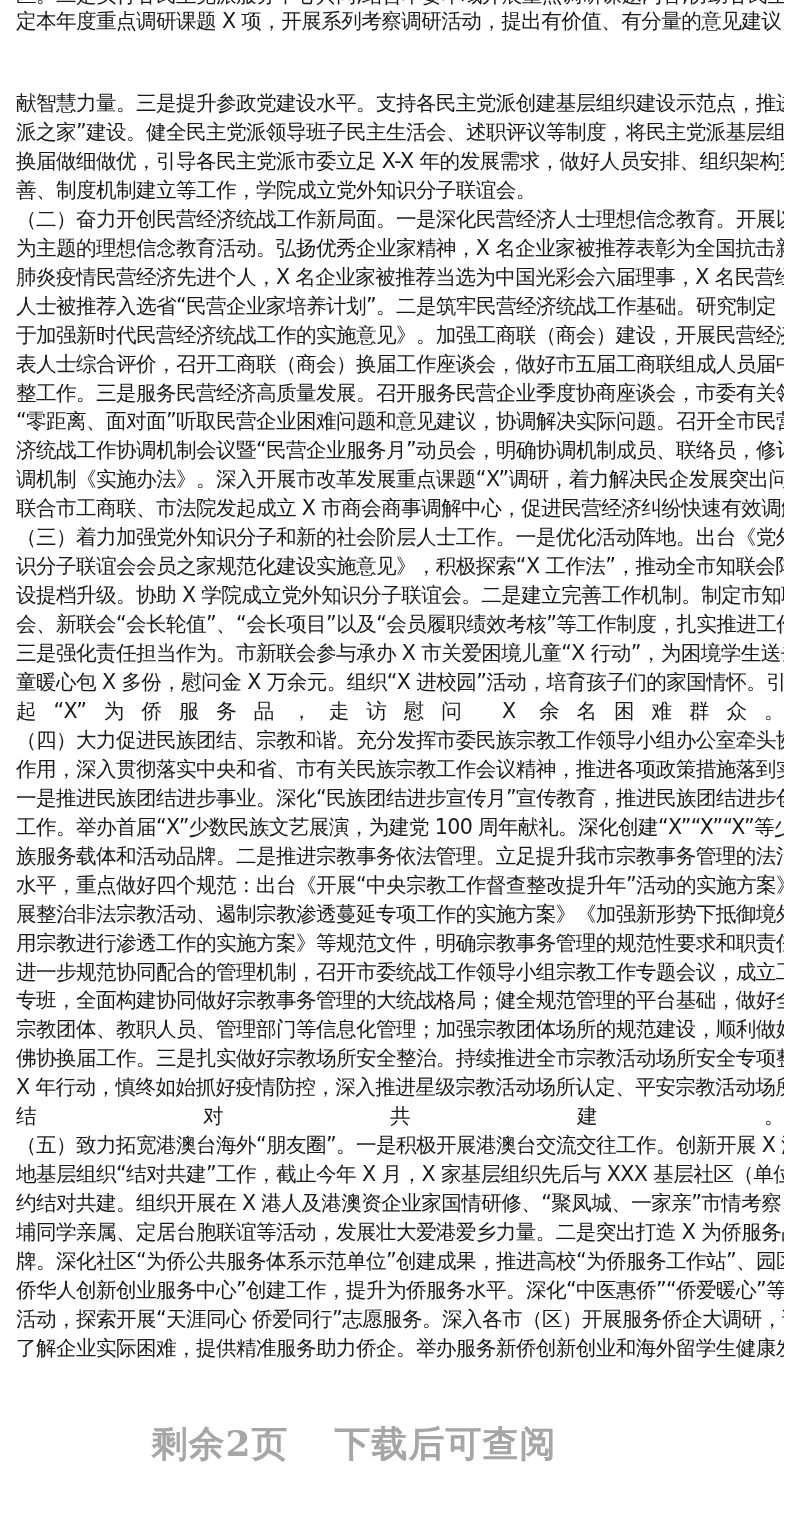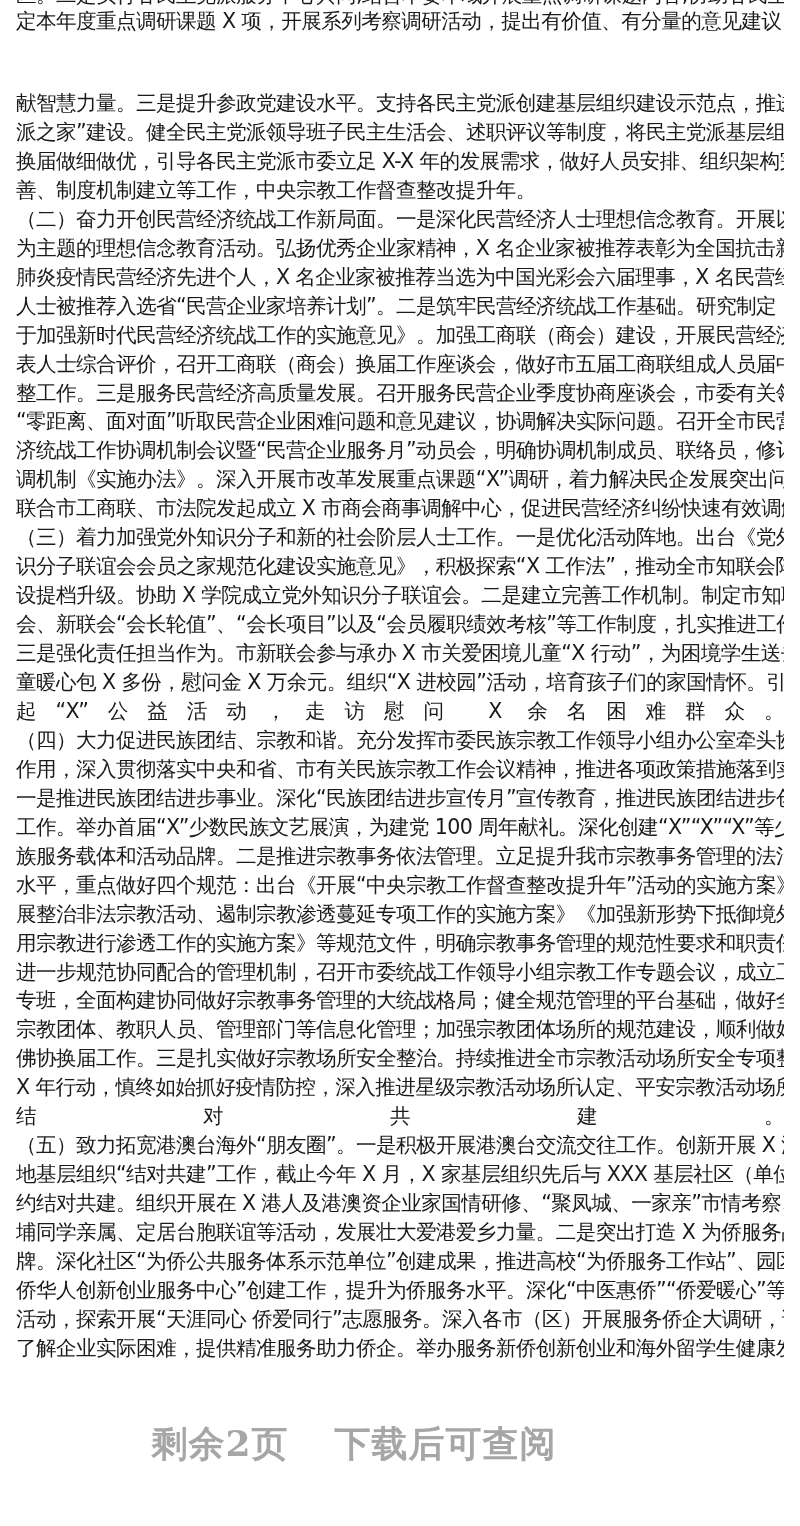--- a/index.html
+++ b/index.html
@@ -22,39 +22,39 @@
 
 <div class="page">
 
   <div class="line partial">区。二是实行各民主党派服务中心共同,结合本委本域开展重点调研课题内容,协助各民主党派确</div>
   <div class="line" style="top:7px;">定本年度重点调研课题 X 项，开展系列考察调研活动，提出有价值、有分量的意见建议，贡</div>
 
   <div id="body-lines">
       <div class="line" style="top: 89px;">献智慧力量。三是提升参政党建设水平。支持各民主党派创建基层组织建设示范点，推进“党</div>
       <div class="line" style="top: 117.95px;">派之家”建设。健全民主党派领导班子民主生活会、述职评议等制度，将民主党派基层组织</div>
       <div class="line" style="top: 146.9px;">换届做细做优，引导各民主党派市委立足 X-X 年的发展需求，做好人员安排、组织架构完</div>
-      <div class="line last" style="top: 175.85px;">善、制度机制建立等工作，中央宗教工作督查整改提升年。</div>
+      <div class="line last" style="top: 175.85px;">善、制度机制建立等工作，学院成立党外知识分子联谊会。</div>
       <div class="line" style="top: 204.8px;">（二）奋力开创民营经济统战工作新局面。一是深化民营经济人士理想信念教育。开展以“X”</div>
       <div class="line" style="top: 233.75px;">为主题的理想信念教育活动。弘扬优秀企业家精神，X 名企业家被推荐表彰为全国抗击新冠</div>
       <div class="line" style="top: 262.7px;">肺炎疫情民营经济先进个人，X 名企业家被推荐当选为中国光彩会六届理事，X 名民营经济</div>
       <div class="line" style="top: 291.65px;">人士被推荐入选省“民营企业家培养计划”。二是筑牢民营经济统战工作基础。研究制定《关</div>
       <div class="line" style="top: 320.6px;">于加强新时代民营经济统战工作的实施意见》。加强工商联（商会）建设，开展民营经济代</div>
       <div class="line" style="top: 349.55px;">表人士综合评价，召开工商联（商会）换届工作座谈会，做好市五届工商联组成人员届中调</div>
       <div class="line" style="top: 378.5px;">整工作。三是服务民营经济高质量发展。召开服务民营企业季度协商座谈会，市委有关领导</div>
       <div class="line" style="top: 407.45px;">“零距离、面对面”听取民营企业困难问题和意见建议，协调解决实际问题。召开全市民营经</div>
       <div class="line" style="top: 436.4px;">济统战工作协调机制会议暨“民营企业服务月”动员会，明确协调机制成员、联络员，修订协</div>
       <div class="line last" style="top: 465.35px;">调机制《实施办法》。深入开展市改革发展重点课题“X”调研，着力解决民企发展突出问题。</div>
       <div class="line" style="top: 494.3px;">联合市工商联、市法院发起成立 X 市商会商事调解中心，促进民营经济纠纷快速有效调解。</div>
       <div class="line" style="top: 523.25px;">（三）着力加强党外知识分子和新的社会阶层人士工作。一是优化活动阵地。出台《党外知</div>
       <div class="line" style="top: 552.2px;">识分子联谊会会员之家规范化建设实施意见》，积极探索“X 工作法”，推动全市知联会阵地建</div>
       <div class="line" style="top: 581.15px;">设提档升级。协助 X 学院成立党外知识分子联谊会。二是建立完善工作机制。制定市知联</div>
       <div class="line" style="top: 610.1px;">会、新联会“会长轮值”、“会长项目”以及“会员履职绩效考核”等工作制度，扎实推进工作开展。</div>
       <div class="line" style="top: 639.05px;">三是强化责任担当作为。市新联会参与承办 X 市关爱困境儿童“X 行动”，为困境学生送去益</div>
       <div class="line last" style="top: 668px;">童暖心包 X 多份，慰问金 X 万余元。组织“X 进校园”活动，培育孩子们的家国情怀。引导发</div>
-      <div class="line" style="top: 696.95px;">起“X”公益活动，走访慰问 X 余名困难群众。</div>
+      <div class="line" style="top: 696.95px;">起“X”为侨服务品，走访慰问 X 余名困难群众。</div>
       <div class="line" style="top: 725.9px;">（四）大力促进民族团结、宗教和谐。充分发挥市委民族宗教工作领导小组办公室牵头协调</div>
       <div class="line" style="top: 754.85px;">作用，深入贯彻落实中央和省、市有关民族宗教工作会议精神，推进各项政策措施落到实处。</div>
       <div class="line" style="top: 783.8px;">一是推进民族团结进步事业。深化“民族团结进步宣传月”宣传教育，推进民族团结进步创建</div>
       <div class="line" style="top: 812.75px;">工作。举办首届“X”少数民族文艺展演，为建党 100 周年献礼。深化创建“X”“X”“X”等少数民</div>
       <div class="line" style="top: 841.7px;">族服务载体和活动品牌。二是推进宗教事务依法管理。立足提升我市宗教事务管理的法治化</div>
       <div class="line" style="top: 870.65px;">水平，重点做好四个规范：出台《开展“中央宗教工作督查整改提升年”活动的实施方案》《开</div>
       <div class="line" style="top: 899.6px;">展整治非法宗教活动、遏制宗教渗透蔓延专项工作的实施方案》《加强新形势下抵御境外利</div>
       <div class="line" style="top: 928.55px;">用宗教进行渗透工作的实施方案》等规范文件，明确宗教事务管理的规范性要求和职责任务；</div>
       <div class="line" style="top: 957.5px;">进一步规范协同配合的管理机制，召开市委统战工作领导小组宗教工作专题会议，成立工作</div>
       <div class="line" style="top: 986.45px;">专班，全面构建协同做好宗教事务管理的大统战格局；健全规范管理的平台基础，做好全市</div>

